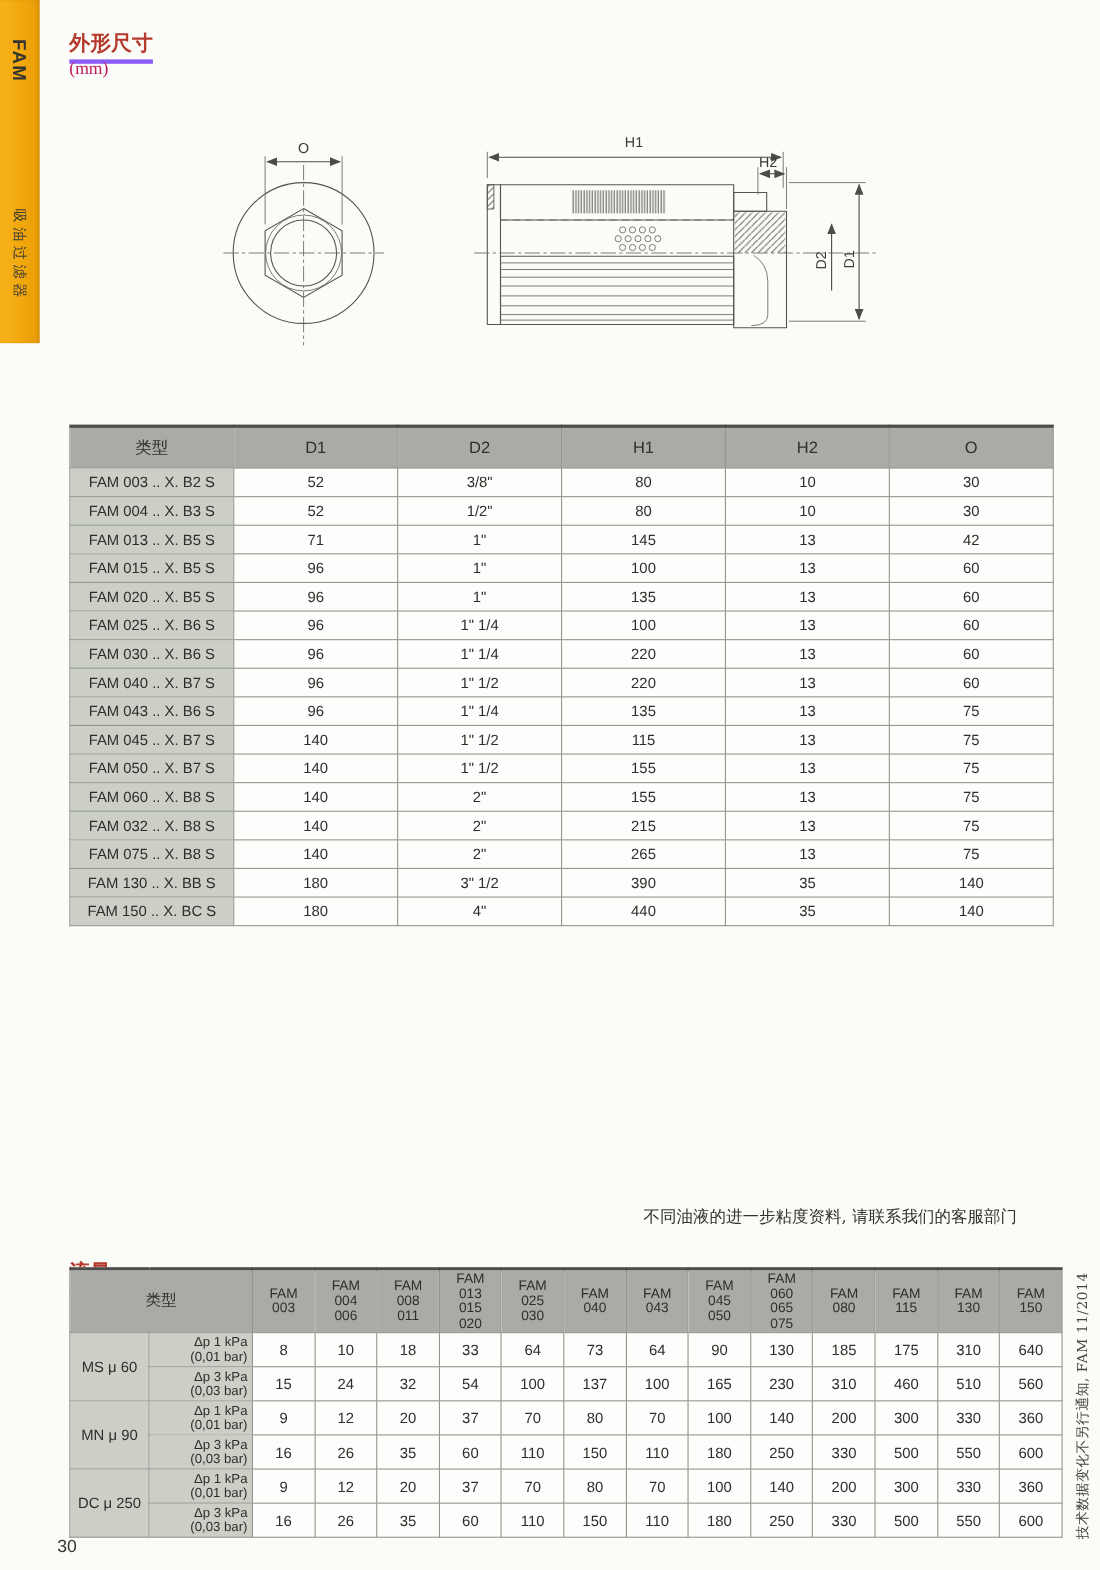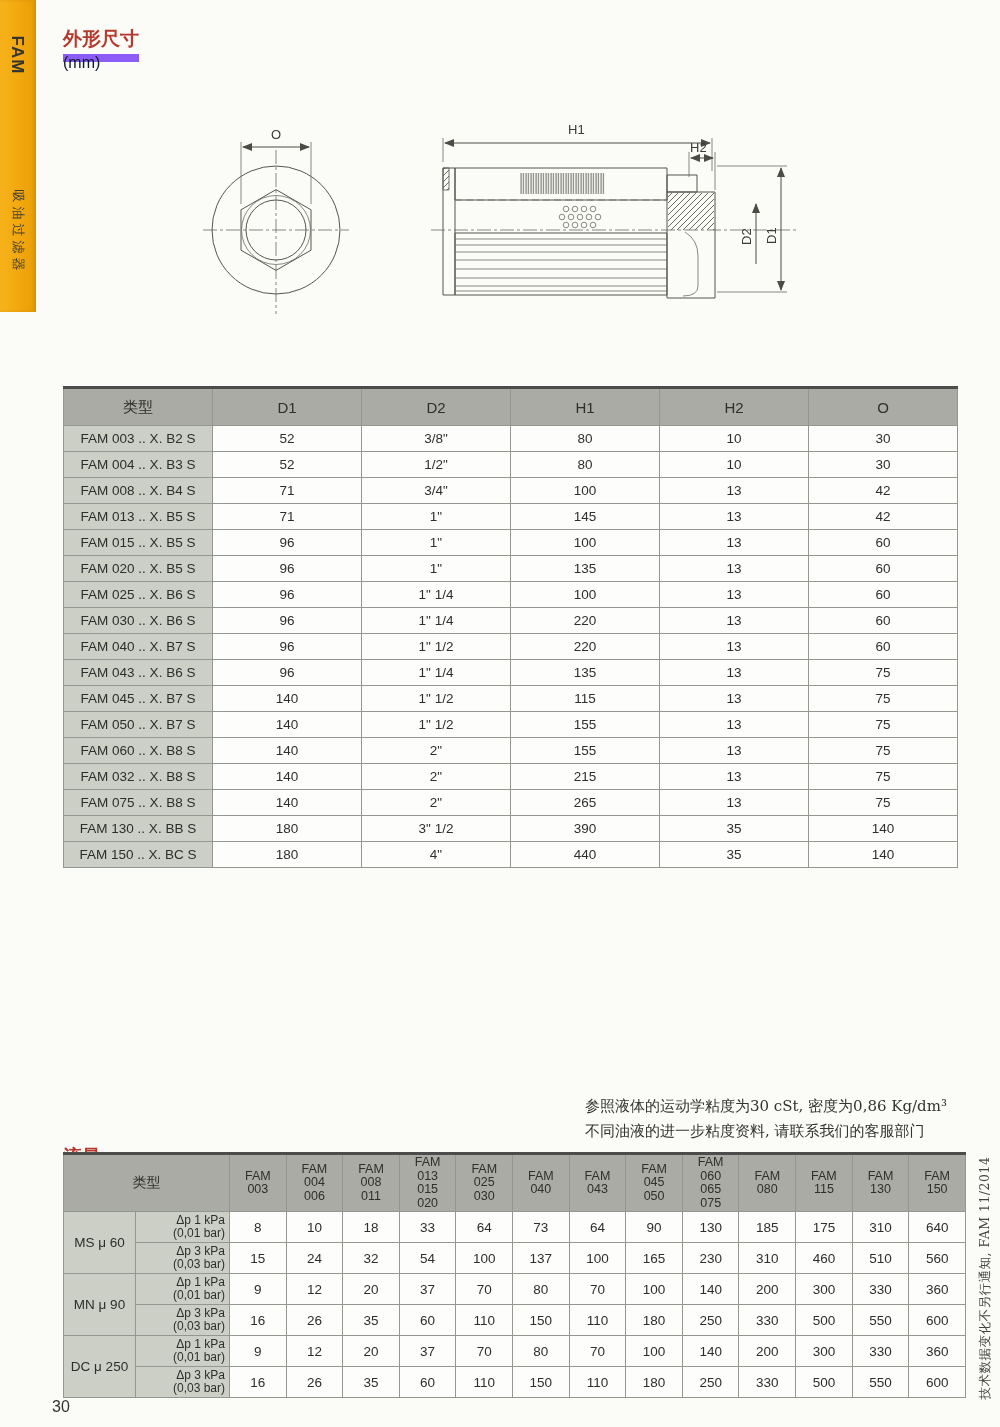--- a/index.html
+++ b/index.html
@@ -15,22 +15,22 @@
   .side-tab{position:absolute;left:0;top:0;width:36px;height:312px;
     background:linear-gradient(to right,#f7b31c 0%,var(--accent) 55%,#e89e08 100%);
     box-shadow:inset -2px 0 3px rgba(160,100,0,.25);}
   .vtext{position:absolute;white-space:nowrap;transform:translate(-50%,-50%) rotate(90deg);}
   .tab-fam{left:17px;top:55px;font-size:17px;font-weight:bold;color:#343431;letter-spacing:1px;}
   .tab-cn{left:18px;top:232px;font-size:13px;color:#3c3c38;letter-spacing:4px;
     font-family:"DejaVu Serif",serif;}
 
   
   .sec-title{position:absolute;font-family:"DejaVu Serif",serif;font-weight:bold;
-    font-size:19px;color:var(--title-red);border-bottom:8px solid #8b5cf6;padding-bottom:2px;}
-  .sec-unit{position:absolute;font-family:Liberation Sans, sans-serif;font-size:16px;color:#0f172a;}
+    font-size:19px;color:var(--title-red);border-bottom:4px solid #8b5cf6;padding-bottom:2px;}
+  .sec-unit{position:absolute;font-family:Liberation Serif, serif;font-size:16px;color:#be185d;}
 
   
   .drawing{position:absolute;left:185px;top:92px;}
   .drawing *{vector-effect:non-scaling-stroke;}
   .ln{stroke:#55554f;stroke-width:1;fill:none;}
   .thin{stroke:#6b6b65;stroke-width:.8;fill:none;}
   .dim{stroke:#4c4c46;stroke-width:1;fill:none;}
   .dimtxt{font-family:"Liberation Sans",sans-serif;font-size:13px;fill:#3a3a36;}
 
   
@@ -198,28 +198,20 @@
         </tr>
         <tr>
           <td class="rowhead">FAM 004 .. X. B3 S</td>
           <td>52</td>
           <td>1/2"</td>
           <td>80</td>
           <td>10</td>
           <td>30</td>
         </tr>
         <tr>
-          <td class="rowhead">FAM 008 .. X. B4 S</td>
-          <td>71</td>
-          <td>3/4"</td>
-          <td>100</td>
-          <td>13</td>
-          <td>42</td>
-        </tr>
-        <tr>
           <td class="rowhead">FAM 013 .. X. B5 S</td>
           <td>71</td>
           <td>1"</td>
           <td>145</td>
           <td>13</td>
           <td>42</td>
         </tr>
         <tr>
           <td class="rowhead">FAM 015 .. X. B5 S</td>
           <td>96</td>
@@ -324,21 +316,20 @@
           <td>35</td>
           <td>140</td>
         </tr>
       </tbody>
   </table>
 
   <div class="sec-title" style="left:63px;top:1096px;margin-top:48px;">流量</div>
   <div class="sec-unit" style="left:63px;top:1176px;margin-top:44px;">(l/min)</div>
 
   <div class="flow-note">
-    <div>参照液体的运动学粘度为30 cSt, 密度为0,86 Kg/dm³</div>
     <div>不同油液的进一步粘度资料, 请联系我们的客服部门</div>
   </div>
 
   <table class="flow-table">
     <colgroup>
       <col class="c-g">
         <col class="c-s">
       <col>
         <col>
         <col>

